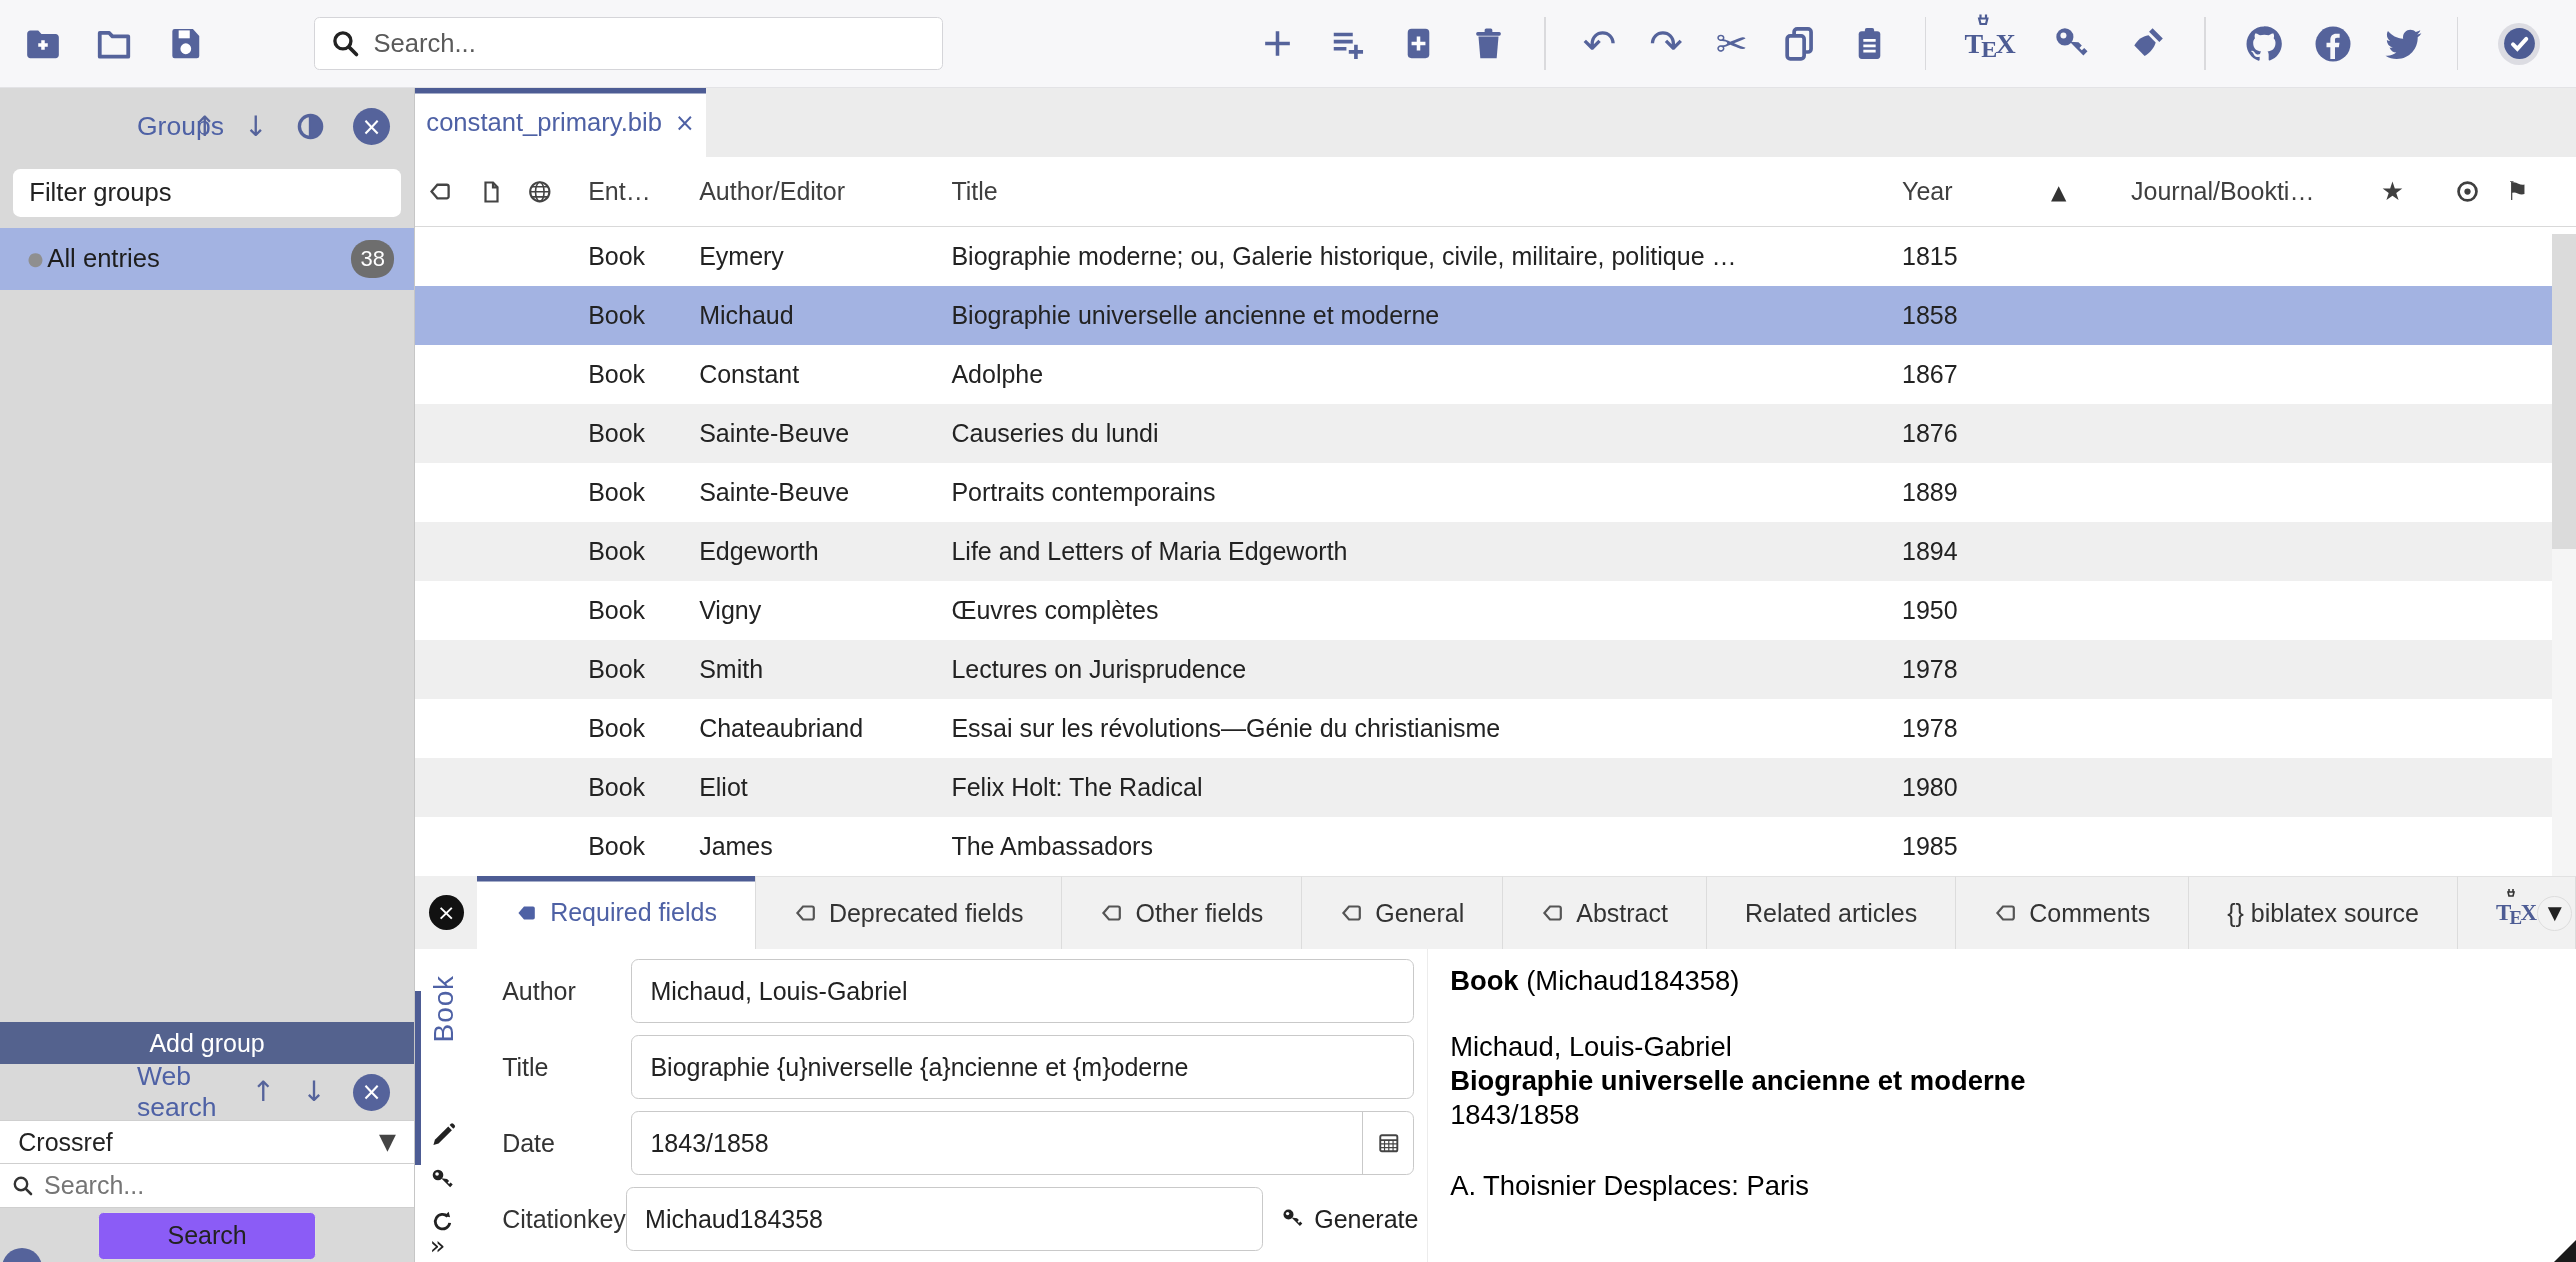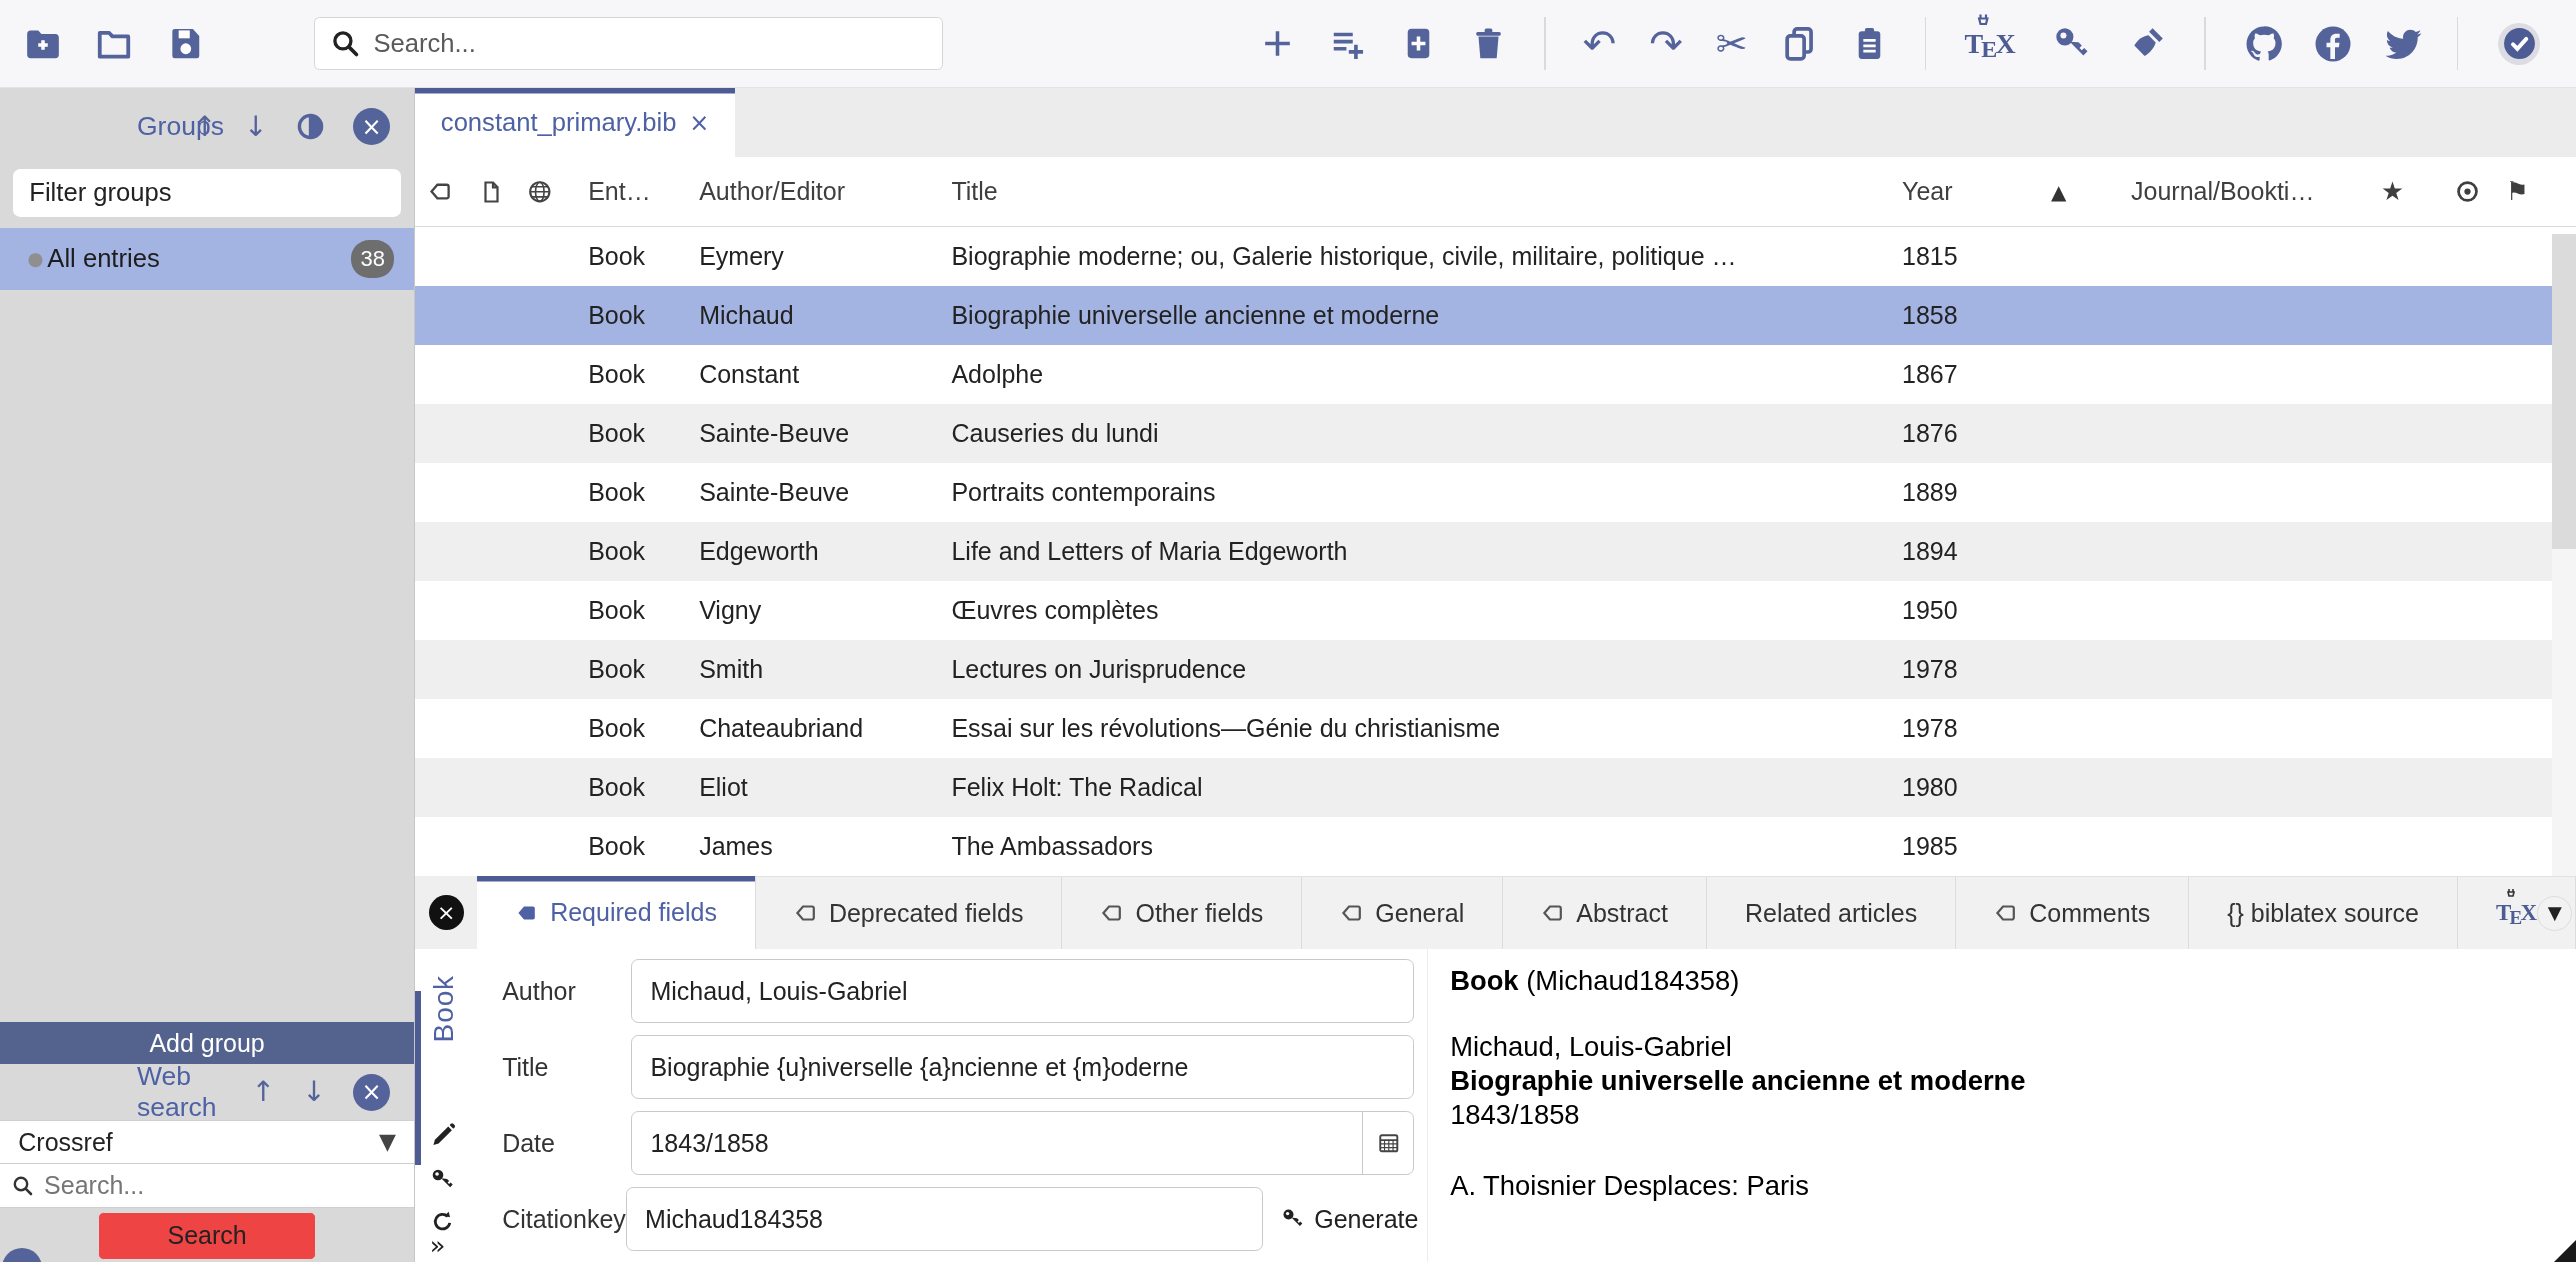--- a/index.html
+++ b/index.html
@@ -39,27 +39,27 @@
   .group-label { font-size:25.6px; color:#1d1d1d; margin-left:4px; flex:1; }
   .count-badge { background:#6E6E6E; color:#fff; border-radius:18.3px; min-width:42px; height:38px; display:flex; align-items:center; justify-content:center; font-size:22px; margin-right:20px; padding:0 9.1px; }
   .group-filler { flex:1; }
   .addgroup-btn { height:42px; background:#54628E; color:#fff; font-size:25px; display:flex; align-items:center; justify-content:center; cursor:pointer; }
   .ws-header { height:56px; display:flex; align-items:center; position:relative; }
   .select-row { height:44px; background:#fff; border-top:0.9px solid #CFCFCF; border-bottom:0.9px solid #CFCFCF; display:flex; align-items:center; padding:0 18.3px; font-size:25px; color:#222; cursor:pointer; }
   .select-row .caret { margin-left:auto; color:#444; font-size:22px; }
   .ws-searchrow { height:44px; background:#fff; border-bottom:0.9px solid #CFCFCF; display:flex; align-items:center; padding:0 11px; }
   .ws-searchrow input { border:none; outline:none; font-size:25px; color:#333; flex:1; margin-left:9.1px; font-family:inherit; }
   .ws-btn-wrap { height:55px; display:flex; align-items:center; justify-content:center; }
-  .ws-btn { width:218px; height:48px; background:#ef4444; border:0.9px solid #DDDDDD; border-radius:5.5px; font-size:25px; color:#222; display:flex; align-items:center; justify-content:center; cursor:pointer; }
+  .ws-btn { width:218px; height:48px; background:#8b5cf6; border:0.9px solid #DDDDDD; border-radius:5.5px; font-size:25px; color:#222; display:flex; align-items:center; justify-content:center; cursor:pointer; }
   .corner-blue { position:absolute; left:1.8px; bottom:-25.6px; width:40px; height:40px; border-radius:50%; background:#55639B; }
 
   
   .right-area { flex:1; display:flex; flex-direction:column; position:relative; background:#fff; }
   .tabstrip { height:77px; background:#ECECEC; display:flex; }
-  .file-tab { width:320px; background:#fff; box-shadow:inset 0 5.5px 0 #4D5C94; display:flex; align-items:center; justify-content:center; gap:12.8px; font-size:25.6px; color:#4E61A5; cursor:pointer; }
+  .file-tab { width:291px; background:#fff; box-shadow:inset 0 5.5px 0 #4D5C94; display:flex; align-items:center; justify-content:center; gap:12.8px; font-size:25.6px; color:#4E61A5; cursor:pointer; }
   .file-tab .x { color:#4E61A5; font-size:24px; }
 
   
   .etable { font-size:25px; }
   .trow { display:flex; height:59px; align-items:center; }
   .trow.alt { background:#EFEFEF; }
   .trow.sel { background:#A3B3E2; }
   .thead { display:flex; height:70px; align-items:center; color:#3F3F3F; background:#fff; border-bottom:0.9px solid #D9D9D9; }
   .c-ic1 { width:51px; display:flex; justify-content:center; }
   .c-ic2 { width:49px; display:flex; justify-content:center; }

